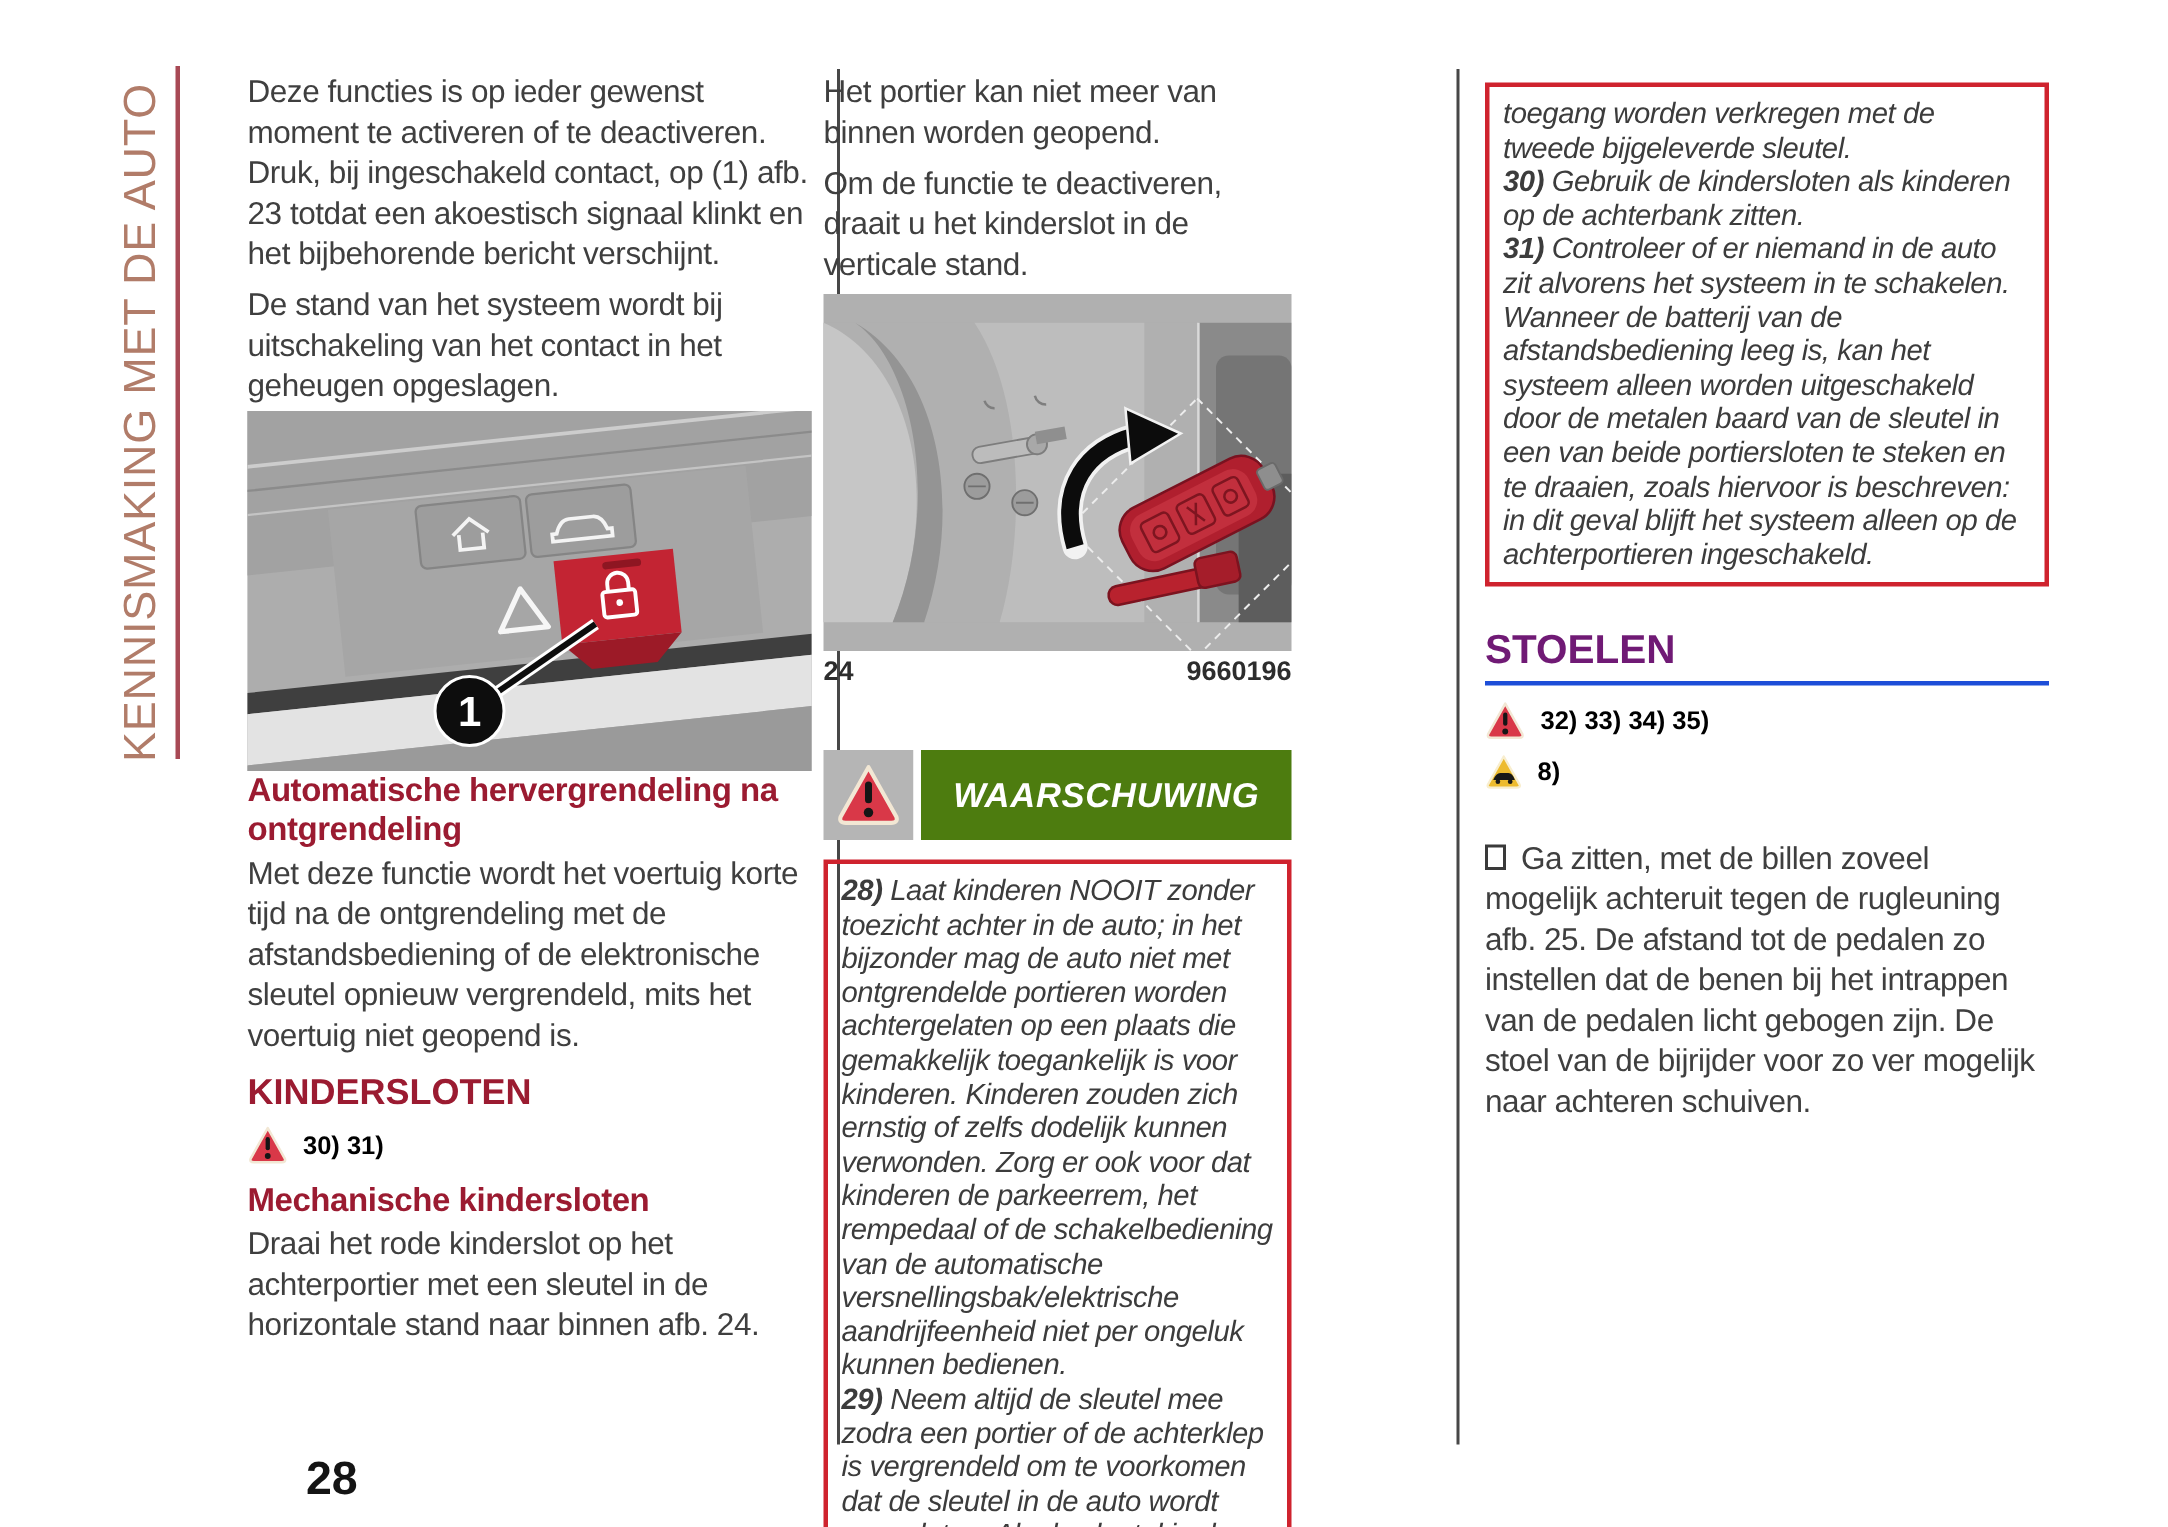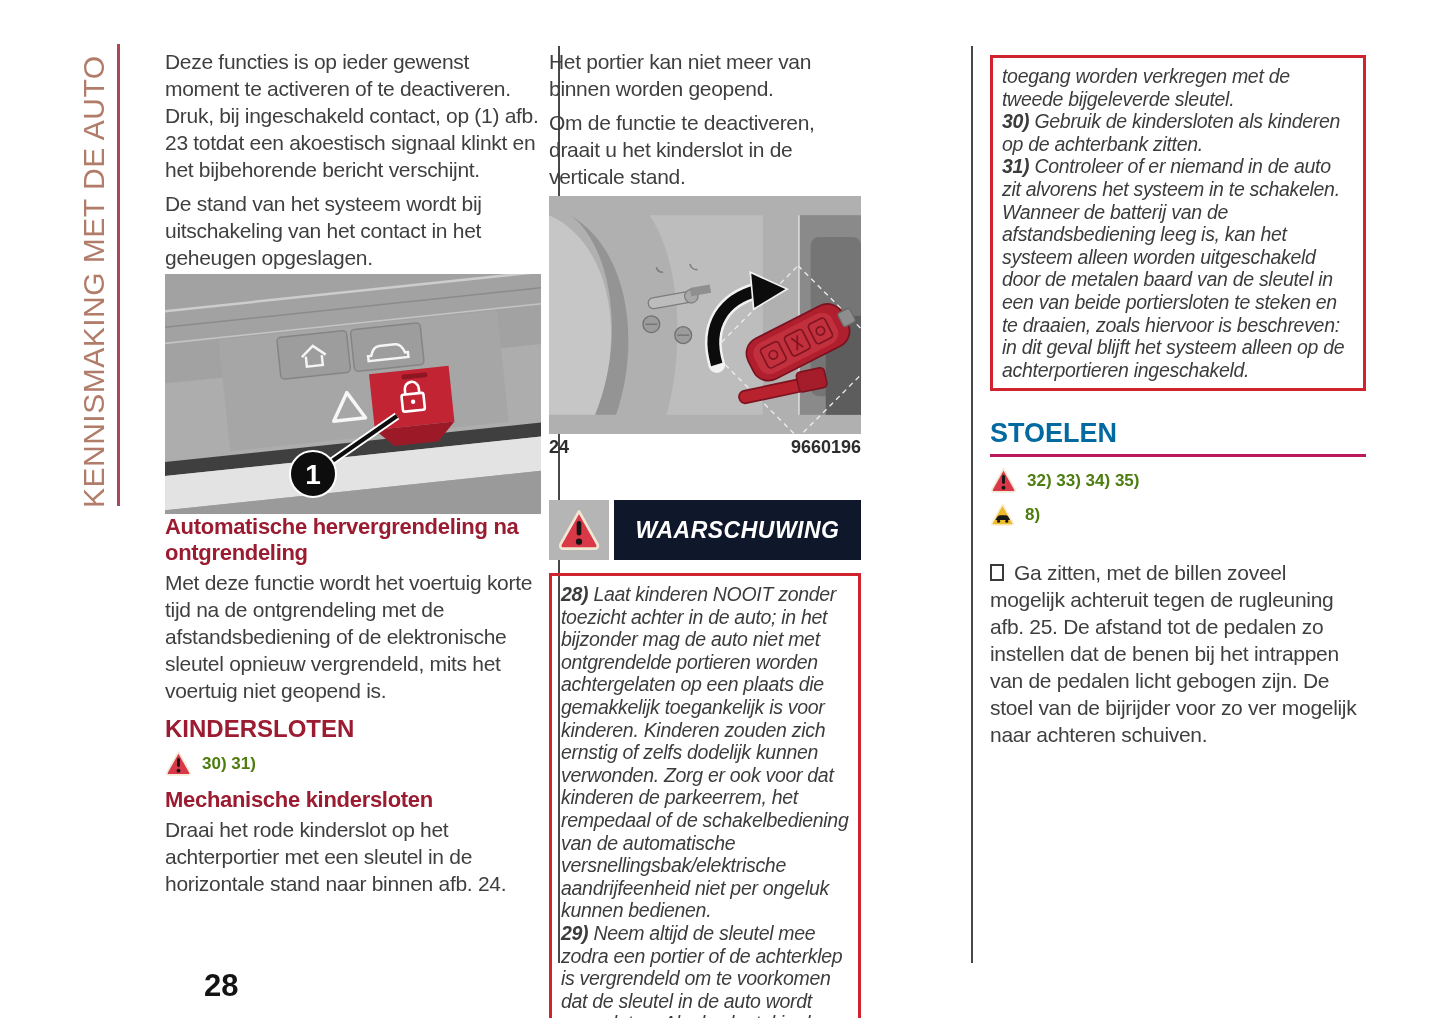--- a/index.html
+++ b/index.html
@@ -17,40 +17,40 @@
   .col2{left:549px;width:312px;}
   .col3{left:990px;width:376px;top:55px;}
   .divider{position:absolute;width:2px;background:#474747;top:46px;height:917px;}
   .div1{left:558px;}  .div2{left:971px;}
 
   .p{font-size:21px;line-height:27px;margin:0;}
   .p + .p{margin-top:7px;}
 
   .h-sub{color:#9b1b31;font-weight:bold;font-size:22px;line-height:26px;margin:0;}
   .h-caps{color:#9b1b31;font-weight:bold;font-size:24px;line-height:26px;margin:0;letter-spacing:0;}
-  .h-section{color:#0369a1;font-weight:bold;font-size:27px;line-height:28px;margin:0;
-        border-bottom:3px solid #be185d;padding-bottom:7px;letter-spacing:0;}
+  .h-section{color:#701a75;font-weight:bold;font-size:27px;line-height:28px;margin:0;
+        border-bottom:3px solid #1d4ed8;padding-bottom:7px;letter-spacing:0;}
 
   .figure{width:100%;display:block;background:#b0b0b0;}
   .figcap{display:flex;justify-content:space-between;align-items:baseline;
         font-size:18px;font-weight:bold;color:#2d2d2d;margin-top:3px;letter-spacing:0;}
 
   .warnbar{display:flex;height:60px;margin-top:42px;}
   .warnbar-icon{width:60px;background:#b5b5b5;display:flex;align-items:center;justify-content:center;}
   .warnbar-gap{width:5px;background:#ffffff;}
-  .warnbar-title{flex:1;background:#0f172a;color:#ffffff;font-weight:bold;font-style:italic;
+  .warnbar-title{flex:1;background:#4d7c0f;color:#ffffff;font-weight:bold;font-style:italic;
         font-size:23px;display:flex;align-items:center;justify-content:center;letter-spacing:0.5px;}
 
   .warnbox{border:3px solid #cf232e;padding:7px 9px;font-style:italic;font-size:19.5px;
         line-height:22.6px;color:#3c3c3c;margin-top:13px;}
   .warnbox p{margin:0;}
   .wnum{font-weight:bold;}
 
   .iconrow{display:flex;align-items:center;gap:10px;font-weight:bold;font-size:17px;
-        color:#4d7c0f;letter-spacing:0;}
+        color:#000000;letter-spacing:0;}
   .sqbullet{display:inline-block;width:10px;height:13px;border:2.5px solid #3a3a3a;
         margin-right:10px;position:relative;top:1px;}
 
   .pagenum{position:absolute;left:163px;top:968px;font-size:31px;font-weight:bold;color:#141414;letter-spacing:0;margin-left:41px;}
 
   .mt6{margin-top:6px;} .mt8{margin-top:8px;} .mt10{margin-top:10px;} .mt12{margin-top:12px;}
   .mt14{margin-top:14px;} .mt18{margin-top:32px;} .mt26{} .mt28{margin-top:28px;}
   .mt3{margin-top:3px;}
 </style>
 </head>

